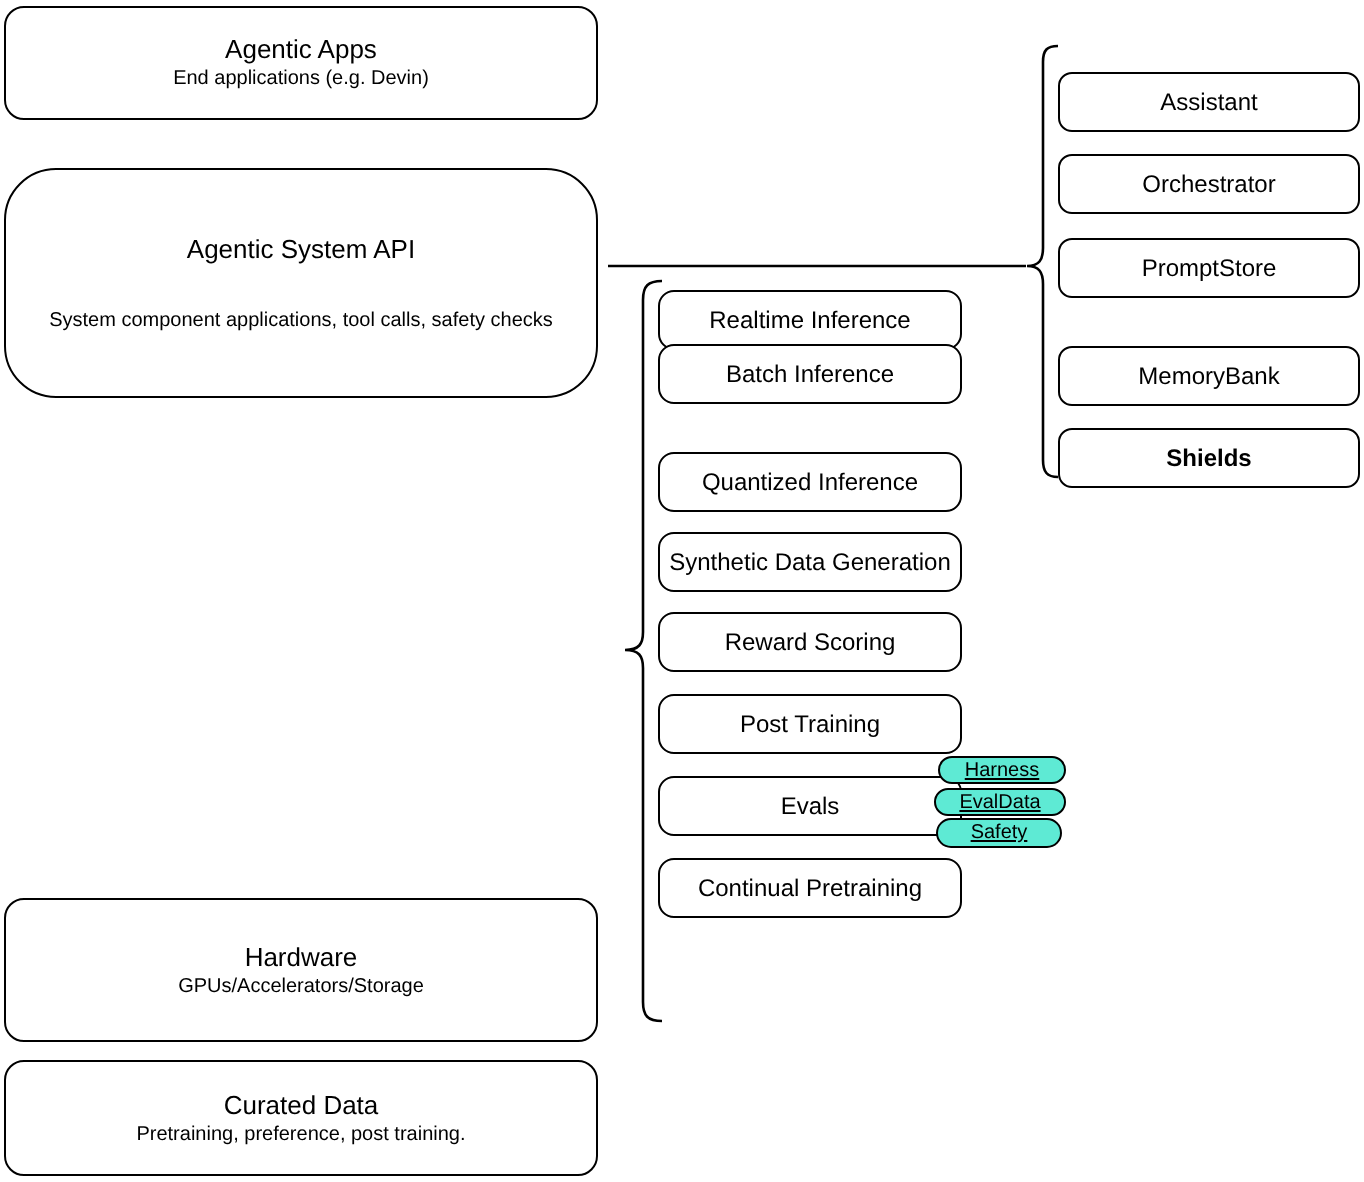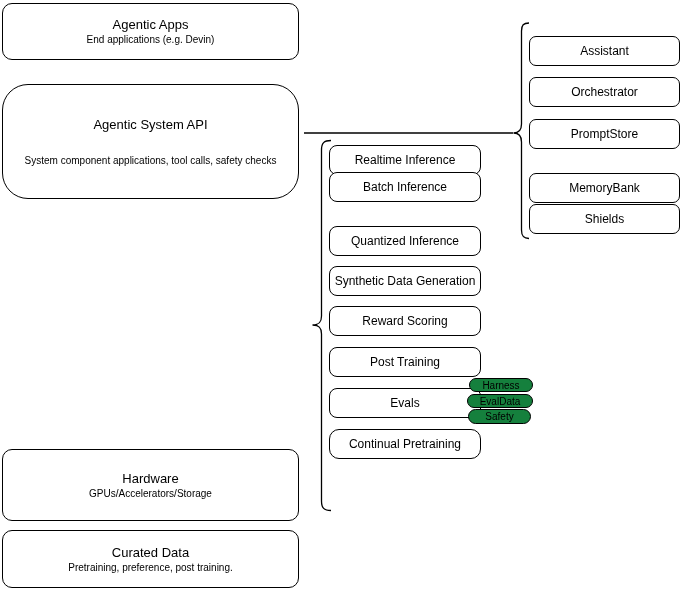--- a/index.html
+++ b/index.html
@@ -20,24 +20,24 @@
   .lsub{font-size:10px;line-height:14px;}
   .mbox{
     left:329px;width:152px;height:30px;border-radius:8px;
     font-size:12px;white-space:nowrap;
   }
   .rbox{
     left:529px;width:151px;height:30px;border-radius:7px;
     font-size:12px;white-space:nowrap;
   }
   .pill{
-    position:absolute;box-sizing:border-box;background:#15803d;
+    position:absolute;box-sizing:border-box;background:#5eead4;
     border:1.3px solid #000000;border-radius:10px;
     display:flex;justify-content:center;align-items:center;
-    font-size:10px;white-space:nowrap;
+    font-size:10px;white-space:nowrap;text-decoration:underline;
   }
 </style>
 </head>
 <body>
 
 <div class="canvas">
 
   <svg class="overlay" width="682" height="591" viewBox="0 0 682 591">
     <line x1="304" y1="133" x2="513" y2="133" stroke="#000000" stroke-width="1.3"></line>
     <path d="M 331 140.5 C 324 140.5 321.5 143 321.5 150 L 321.5 316 C 321.5 322 319.5 325 312.5 325 C 319.5 325 321.5 328 321.5 334 L 321.5 501 C 321.5 508 324 510.5 331 510.5" fill="none" stroke="#000000" stroke-width="1.3"></path>
@@ -75,21 +75,21 @@
   </div>
   <div class="box mbox" style="top:306px;">
     <span>Reward Scoring</span>
   </div>
   <div class="box mbox" style="top:347px;">
     <span>Post Training</span>
   </div>
   <div class="box mbox" style="top:388px;">
     <span>Evals</span>
   </div>
-  <div class="box mbox" style="top:429px;border-radius:10px;">
+  <div class="box mbox" style="top:429px;">
     <span>Continual Pretraining</span>
   </div>
 
   <div class="pill" style="left:469px;top:378px;width:64px;height:14px;">
     <span>Harness</span>
   </div>
   <div class="pill" style="left:467px;top:394px;width:66px;height:14px;">
     <span>EvalData</span>
   </div>
   <div class="pill" style="left:468px;top:409px;width:63px;height:15px;">
@@ -101,17 +101,17 @@
   </div>
   <div class="box rbox" style="top:77px;">
     <span>Orchestrator</span>
   </div>
   <div class="box rbox" style="top:119px;">
     <span>PromptStore</span>
   </div>
   <div class="box rbox" style="top:161px;margin-top:12px;">
     <span>MemoryBank</span>
   </div>
-  <div class="box rbox" style="top:204px;">
+  <div class="box rbox" style="top:214px;font-weight:bold;">
     <span>Shields</span>
   </div>
 
 </div>
 
 </body></html>

